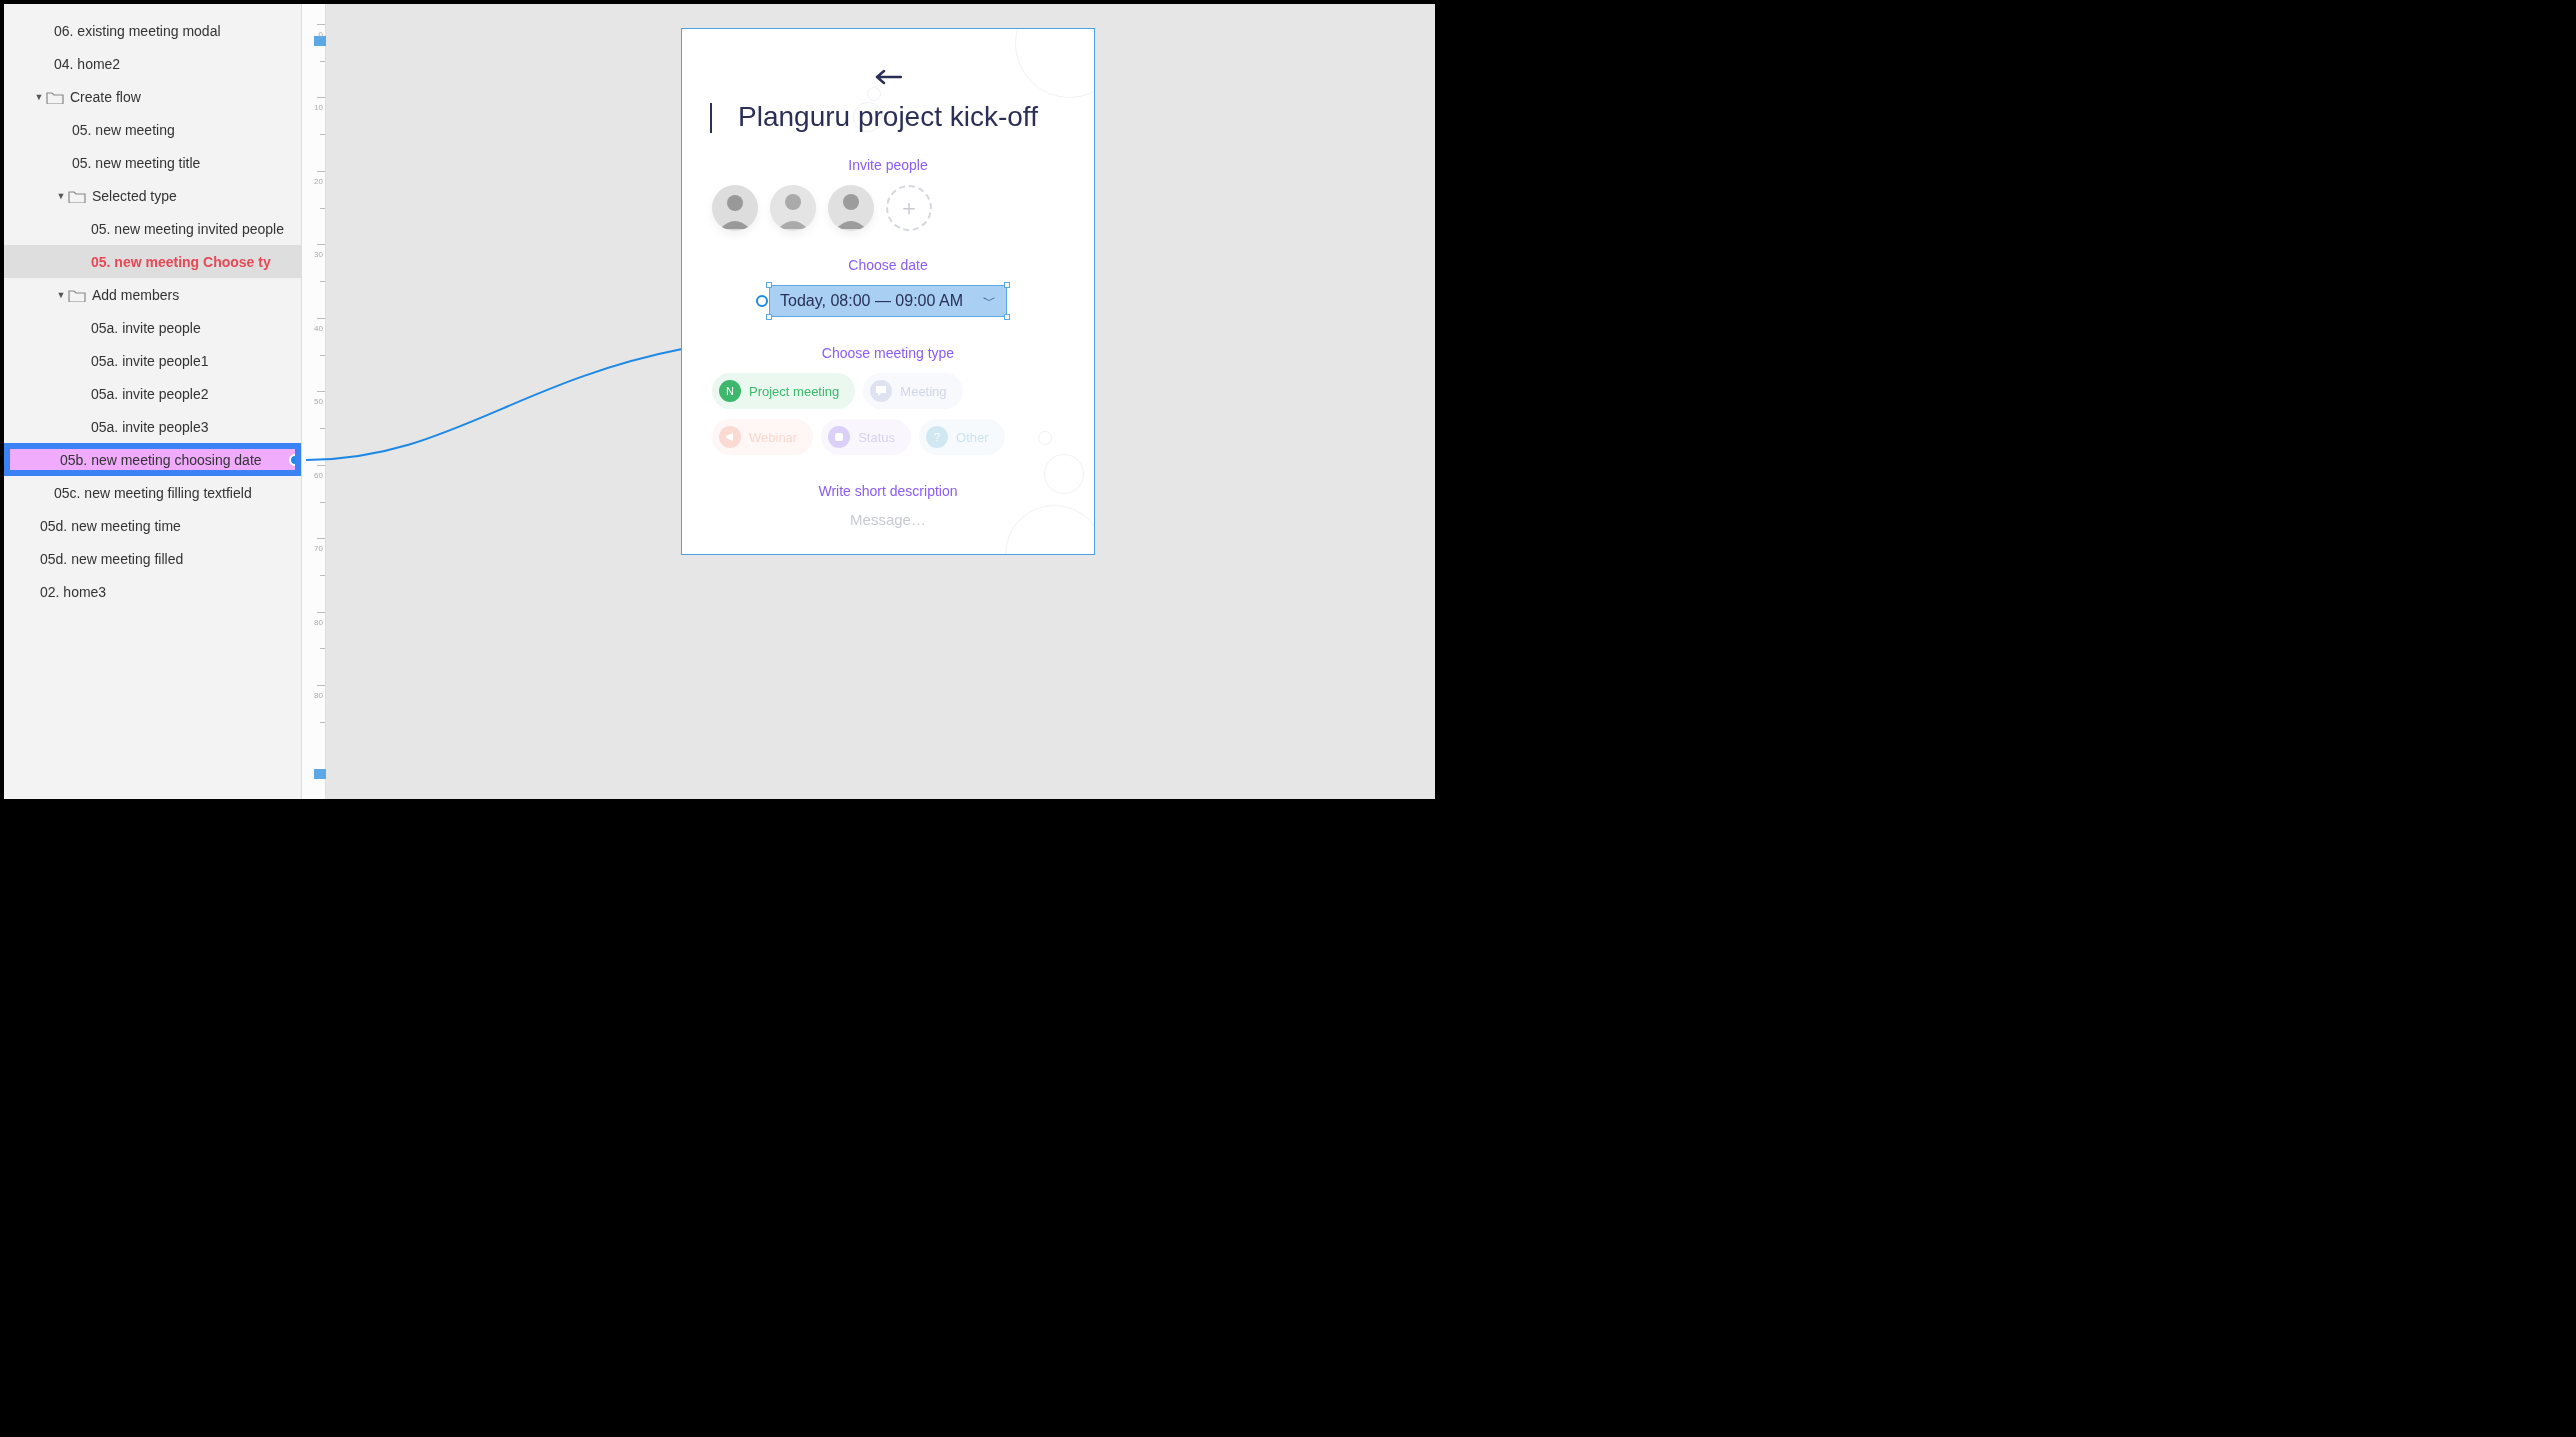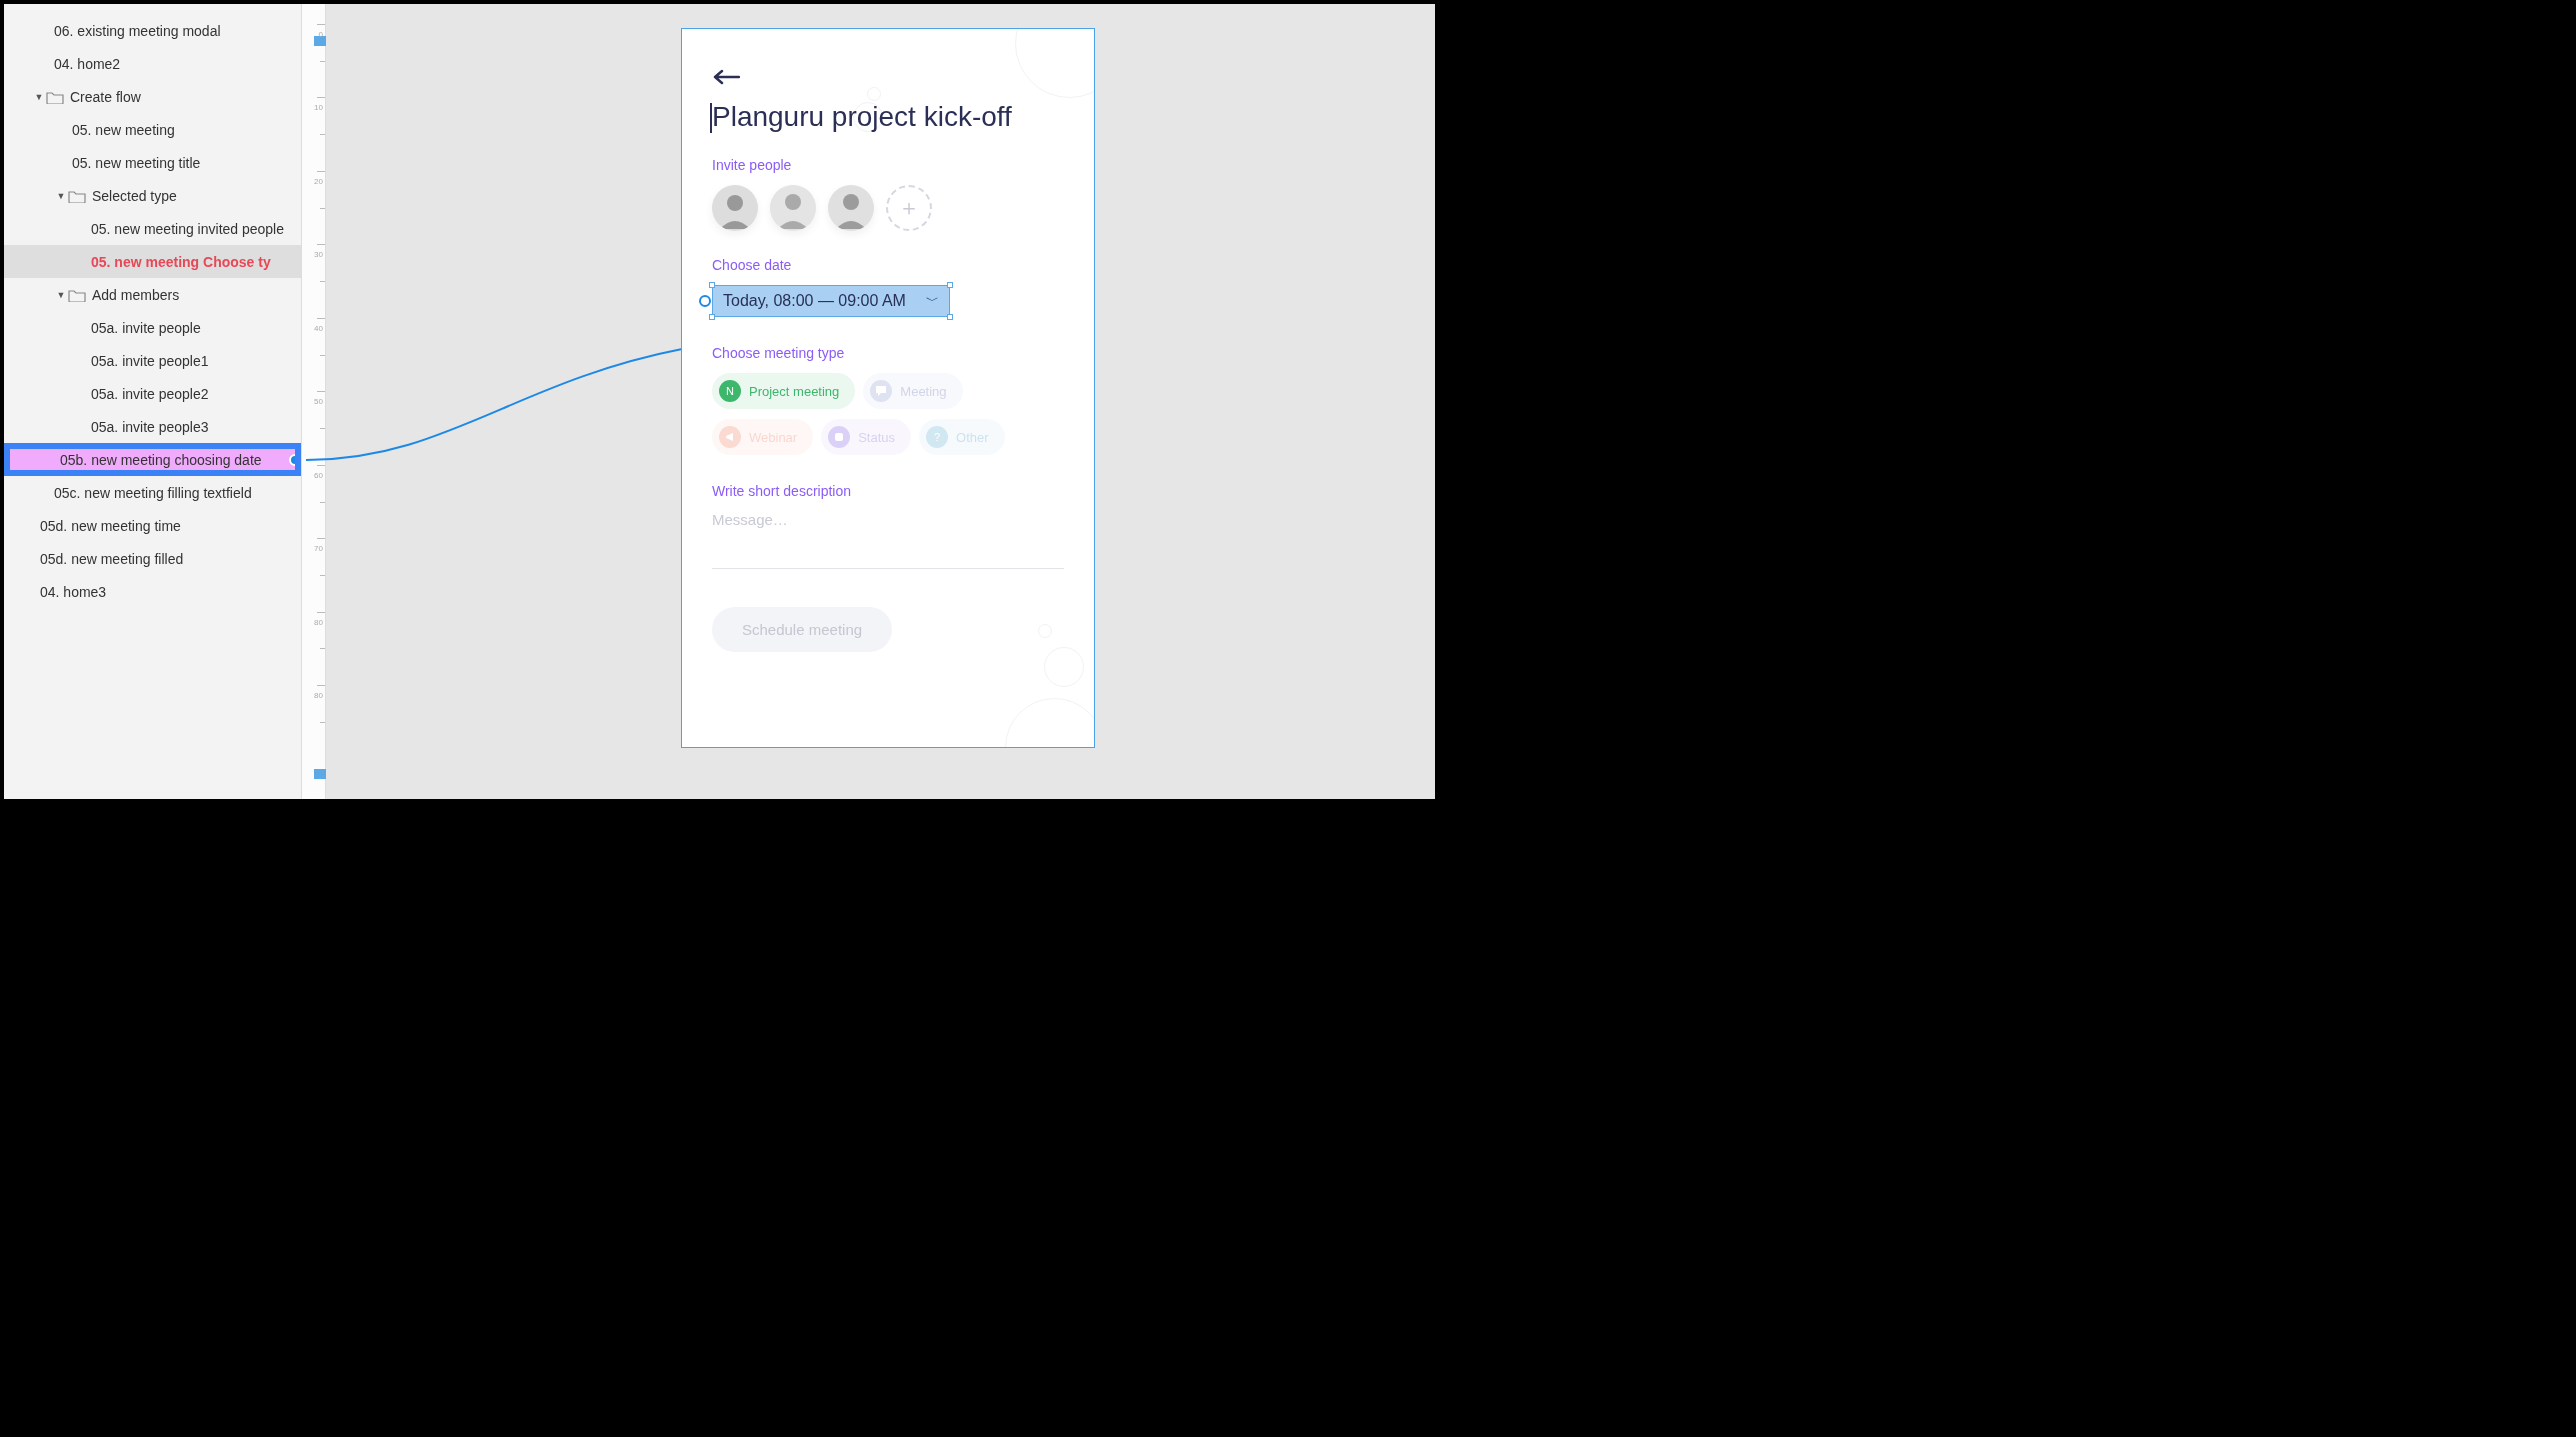--- a/index.html
+++ b/index.html
@@ -98,25 +98,26 @@
 .canvas {
   flex: 1;
   position: relative;
   background: #e6e6e6;
 }
 .artboard {
   position: absolute;
   left: 355px;
   top: 24px;
   width: 414px;
-  height: 720px;
+  height: 527px;
   background: #fff;
   border: 1px solid #4aa3e8;
   padding: 34px 30px;
   overflow: hidden;
+  text-align: center;
 }
 .deco-circle {
   position: absolute;
   border: 1px solid #f0f2f6;
   border-radius: 50%;
 }
 .back-arrow {
   font-size: 24px;
   color: #2b2f56;
   margin-bottom: 10px;
@@ -329,21 +330,21 @@
     <div class="tree-row lvl1">
         <span>05c. new meeting filling textfield</span>
       </div>
     <div class="tree-row" style="padding-left:36px">
         <span>05d. new meeting time</span>
       </div>
     <div class="tree-row" style="padding-left:36px">
         <span>05d. new meeting filled</span>
       </div>
     <div class="tree-row" style="padding-left:36px">
-        <span>04. home3</span>
+        <span>02. home3</span>
       </div>
   </div>
 
   <div class="ruler">
     <div class="marker" style="top:28px; left:4px;">
       <svg width="16" height="10" viewBox="0 0 16 10">
           <path d="M0 0 h12 l4 5 l-4 5 h-12 z" fill="#5aa8e6"></path>
         </svg>
     </div>
     <div class="marker" style="top:761px; left:4px;">

